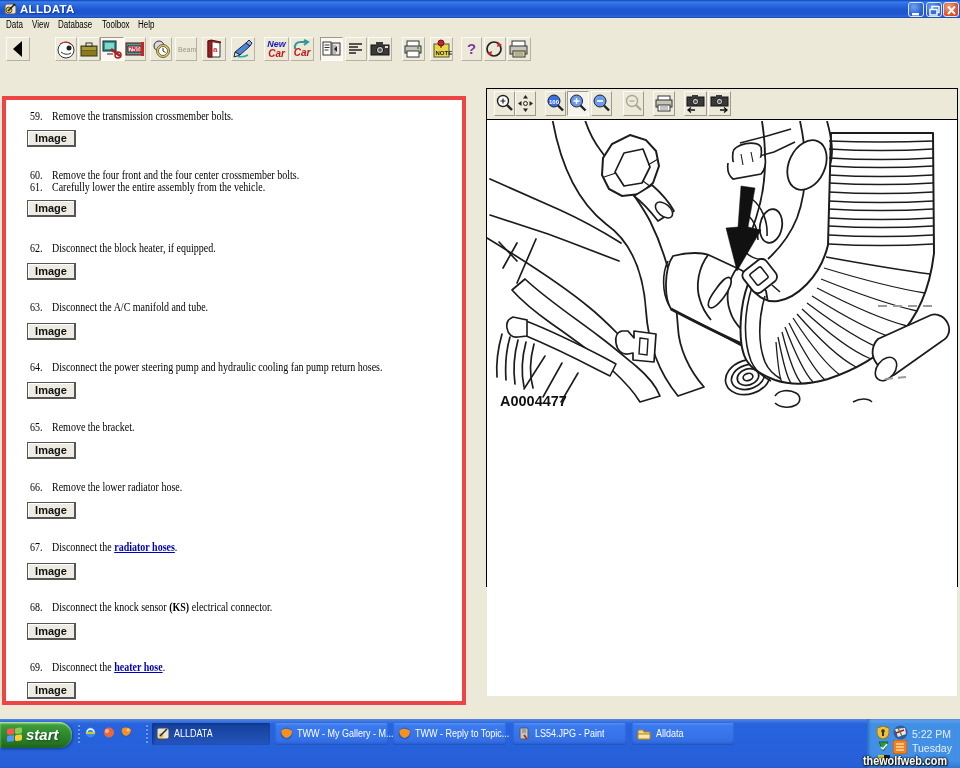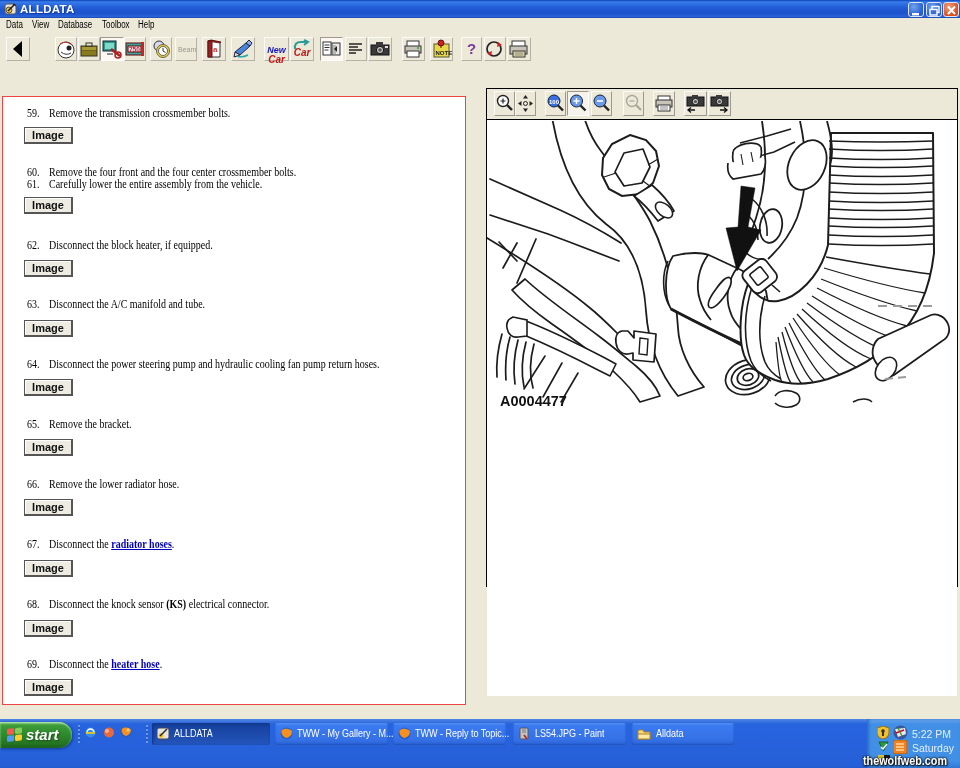--- a/index.html
+++ b/index.html
@@ -18,21 +18,21 @@
 #menubar span{position:absolute;top:1px}
 
 #toolbar{left:0;top:32px;width:960px;height:32px;background:#ECE9D8}
 .tbtn{position:absolute;top:5px;height:24px;background:#ECE9D8;border:1px solid #ECE9D8;border-top-color:#fbfaf6;border-left-color:#fbfaf6;border-right-color:#b5b2a5;border-bottom-color:#b5b2a5}
 .tbtn.pressed{background:#fdf6f1;border-top-color:#9c9a8e;border-left-color:#9c9a8e;border-right-color:#fff;border-bottom-color:#fff}
 
 #header{left:0;top:64px;width:960px;height:32px;background:#ECE9D8;border-top:1px solid #c6c3b5}
 #h1{left:17px;top:-2px;font-family:"Liberation Serif",serif;font-size:15.5px;color:#000;transform:scaleX(0.84);transform-origin:0 0;white-space:nowrap}
 #h2{left:6px;top:18px;font-family:"Liberation Serif",serif;font-size:10px;color:#000;transform:scaleX(0.85);transform-origin:0 0;white-space:nowrap}
 
-#leftpanel{left:2px;top:96px;width:464px;height:609px;background:#fff;border:1px solid #ef4444;overflow:hidden}
+#leftpanel{left:2px;top:96px;width:464px;height:609px;background:#fff;border:4px solid #ef4444;overflow:hidden}
 #rightpanel{left:486px;top:88px;width:472px;height:499px;border:1px solid #000;background:#ECE9D8}
 #imgtoolbar{position:absolute;left:0;top:0;width:470px;height:30px;background:#ECE9D8}
 .ibtn{position:absolute;top:2px;height:25px;background:#ECE9D8;border:1px solid #ECE9D8;border-top-color:#fbfaf6;border-left-color:#fbfaf6;border-right-color:#9c9a8e;border-bottom-color:#9c9a8e}
 .ibtn.pressed{background:#f6f3ec;border-top-color:#9c9a8e;border-left-color:#9c9a8e;border-right-color:#fff;border-bottom-color:#fff}
 #imgarea{position:absolute;left:0;top:30px;width:470px;height:577px;background:#fff;border-top:1px solid #000}
 
 .stepnum{position:absolute;left:24px;font-family:"Liberation Serif",serif;font-size:12.5px;color:#000;transform:scaleX(0.80);transform-origin:0 0}
 .steptxt{position:absolute;left:46px;font-family:"Liberation Serif",serif;font-size:12.5px;color:#000;white-space:nowrap;transform:scaleX(0.80);transform-origin:0 0}
 .steptxt a{color:#0000bb;font-weight:bold;text-decoration:underline}
 .imgbtn{position:absolute;left:21px;width:49px;height:17px;background:#EDEBE2;border:1px solid #555;border-right-width:2px;border-bottom-width:2px;box-shadow:inset 1px 1px 0 #fff;font-size:11px;font-weight:bold;color:#111;text-align:center;line-height:14px;font-family:"Liberation Sans",sans-serif}
@@ -130,21 +130,21 @@
           <rect x="5" y="3" width="4" height="16" fill="#922" stroke="#611"></rect>
           <text x="10" y="14" font-size="8" fill="#c33" font-weight="bold">a</text>
         </svg></div>
 <div class="tbtn" style="left:231px;width:24px"><svg width="22" height="22">
           <path d="M3 14 L14 5 L18 8 L8 17 Z" fill="#4a86d8" stroke="#224"></path>
           <path d="M14 5 L17 2 L20 5 L18 8 Z" fill="#8ab0e8" stroke="#224"></path>
           <path d="M3 14 L2 19 L8 17 Z" fill="#f0e0c0" stroke="#224"></path>
           <path d="M5 18 Q10 20 16 17" stroke="#2aa" fill="none" stroke-width="1.5"></path>
         </svg></div>
 <div class="tbtn" style="left:264px;width:25px;text-align:center">
-        <div style="font-size:9px;font-weight:bold;line-height:1;margin-top:8px;color:#1818c0;font-style:italic">New</div>
+        <div style="font-size:9px;font-weight:bold;line-height:1;margin-top:2px;color:#1818c0;font-style:italic">New</div>
         <div style="font-size:10px;font-weight:bold;line-height:1;color:#c01818;font-style:italic">Car</div>
       </div>
 <div class="tbtn" style="left:290px;width:24px">
         <svg width="22" height="12" style="position:absolute;left:0;top:1px">
           <path d="M4 10 Q3 3 10 3 L16 3 M13 1 L17 3 L13 6" stroke="#2a9a9a" stroke-width="2" fill="none"></path>
         </svg>
         <div style="position:absolute;left:0;top:9px;width:100%;text-align:center;font-size:10px;font-weight:bold;color:#c01818;font-style:italic">Car</div>
       </div>
 <div class="tbtn pressed" style="left:320px;width:23px"><svg width="21" height="22">
           <rect x="2" y="4" width="8" height="13" fill="#fff" stroke="#333"></rect>
@@ -452,16 +452,16 @@
         </svg>
 <svg width="14" height="14" style="position:absolute;left:26px;top:21px">
           <rect x="0" y="0" width="14" height="14" rx="2" fill="#f08020" stroke="#b05a10"></rect>
           <path d="M3 4 h8 M3 7 h8 M3 10 h8" stroke="#ffd8a0" stroke-width="1.6"></path>
         </svg>
 <svg width="12" height="9" style="position:absolute;left:11px;top:36px">
           <rect width="6" height="9" fill="#d8c838"></rect>
           <rect x="6" width="6" height="9" fill="#1a1a1a"></rect>
         </svg>
 <span style="position:absolute;left:45px;top:9px;font-size:10.5px;color:#e4f0ff">5:22 PM</span>
-<span style="position:absolute;left:45px;top:23px;font-size:10.5px;color:#e4f0ff">Saturday</span>
+<span style="position:absolute;left:45px;top:23px;font-size:10.5px;color:#e4f0ff">Tuesday</span>
 </div>
 </div>
 <div class="abs" id="wm">thewolfweb.com</div>
 </div>
 </body></html>

